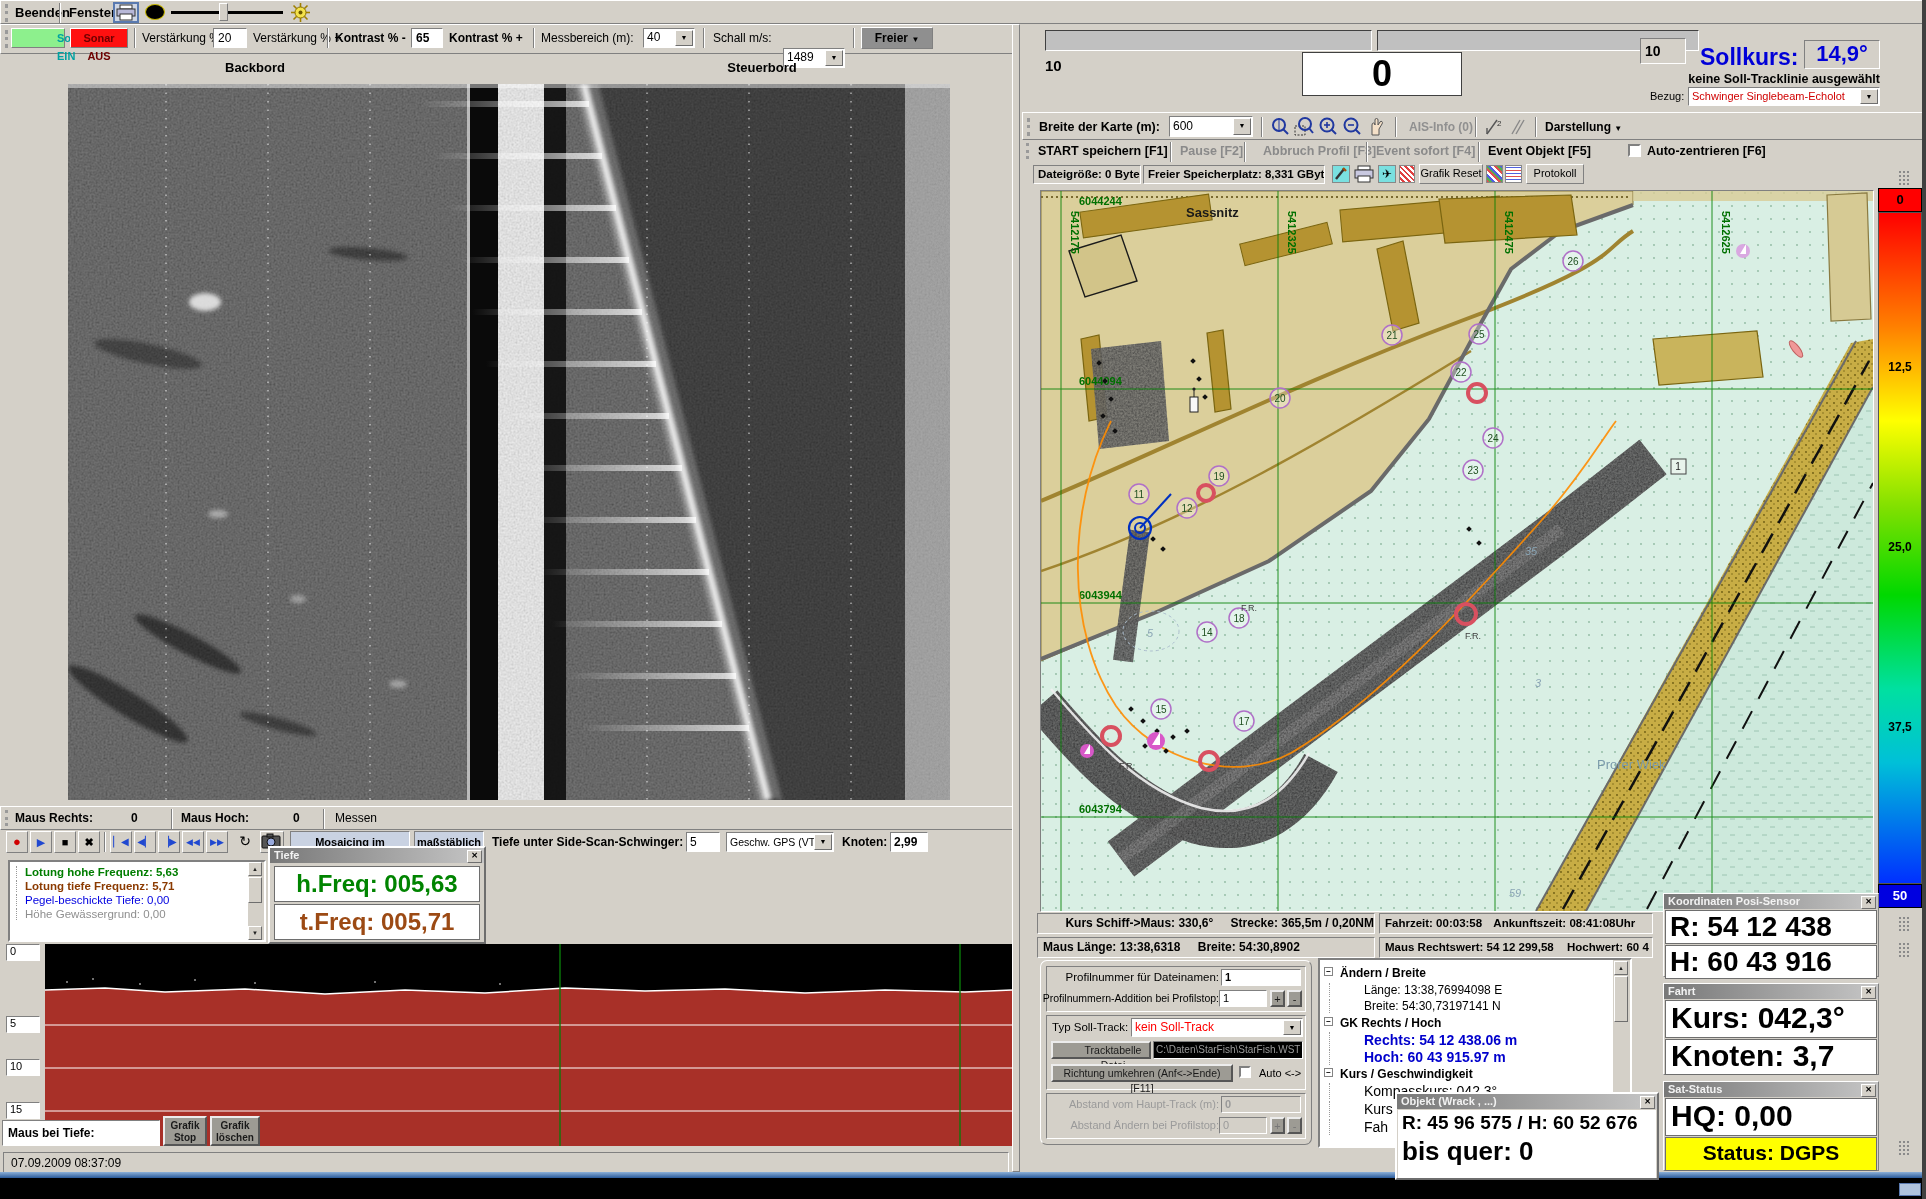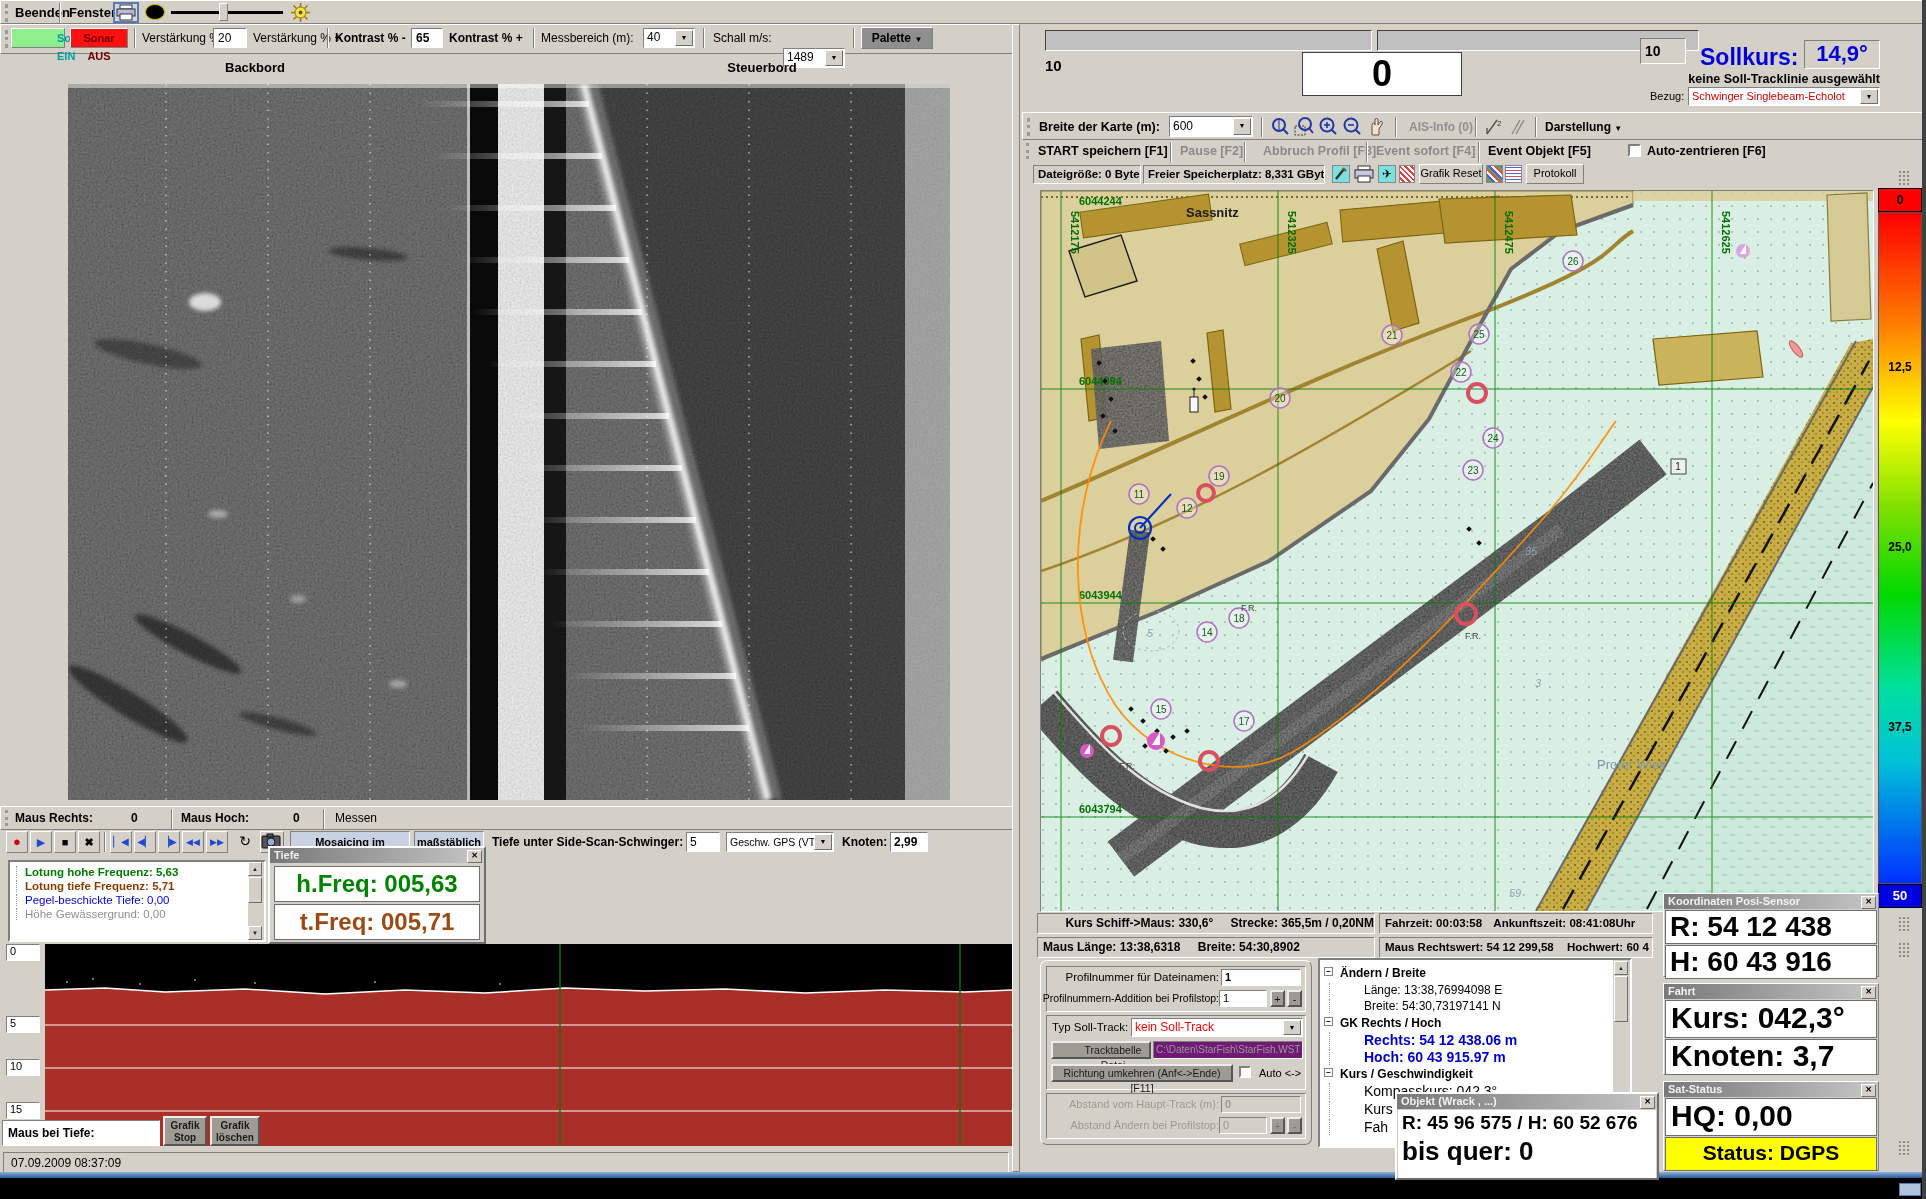--- a/index.html
+++ b/index.html
@@ -85,21 +85,21 @@
         <span class="val">40</span>
         <span class="arw">▼</span>
       </div>
     <div class="abs vsep" style="left:702px;top:3px;"></div>
     <div class="abs toolbtn" style="left:712px;top:6px;">Schall m/s:</div>
     <div class="abs sunken1 combo" style="left:782px;top:3px;width:62px;height:20px;">
         <span class="val">1489</span>
         <span class="arw">▼</span>
       </div>
     <div class="abs vsep" style="left:852px;top:3px;"></div>
-    <div class="abs raised1" style="left:860px;top:2px;width:72px;height:22px;background:#8f8f8f;text-align:center;font-weight:bold;line-height:20px;"><span>Palette</span> <span style="font-size:8px;">▼</span></div>
+    <div class="abs raised1" style="left:860px;top:2px;width:72px;height:22px;background:#8f8f8f;text-align:center;font-weight:bold;line-height:20px;"><span>Freier</span> <span style="font-size:8px;">▼</span></div>
   </div>
 
   <div class="abs bold" style="left:225px;top:60px;width:90px;text-align:left;font-size:13px;">Backbord</div>
   <div class="abs bold" style="left:712px;top:60px;width:100px;text-align:center;font-size:13px;">Steuerbord</div>
 
   <div class="abs" style="left:68px;top:84px;width:882px;height:716px;">
     <svg width="882" height="716" viewBox="0 0 882 716">
       <defs>
         <filter id="speckle" x="0" y="0" width="100%" height="100%">
           <feTurbulence type="fractalNoise" baseFrequency="0.5" numOctaves="3" seed="7" stitchTiles="stitch"></feTurbulence>
@@ -639,21 +639,21 @@
       <div class="abs darkbtn" style="right:20px;top:23px;width:15px;height:17px;line-height:14px;"><span>+</span></div>
       <div class="abs darkbtn" style="right:3px;top:23px;width:15px;height:17px;line-height:14px;"><span>-</span></div>
     </div>
     <div class="abs sunken1" style="left:5px;top:54px;width:260px;height:75px;border-color:#808080 #fff #fff #808080;background:#d4d0c8;">
       <span class="abs" style="left:5px;top:5px;font-size:11.5px;">Typ Soll-Track:</span>
       <div class="abs sunken1 combo" style="left:84px;top:2px;width:172px;height:19px;">
           <span class="val" style="color:#ff0000;font-size:12px;line-height:15px;">kein Soll-Track</span>
           <span class="arw">▼</span>
         </div>
       <div class="abs darkbtn" style="left:4px;top:25px;width:100px;height:18px;line-height:15px;font-size:10.5px;padding-left:24px;"><span>Tracktabelle Datei</span></div>
-      <div class="abs sunken1" style="left:106px;top:25px;width:150px;height:18px;background:#701a75;"><span style="color:#9a9a9a;font-size:10px;line-height:15px;padding-left:2px;white-space:nowrap;">C:\Daten\StarFish\StarFish.WST</span></div>
+      <div class="abs sunken1" style="left:106px;top:25px;width:150px;height:18px;background:#000000;"><span style="color:#9a9a9a;font-size:10px;line-height:15px;padding-left:2px;white-space:nowrap;">C:\Daten\StarFish\StarFish.WST</span></div>
       <div class="abs darkbtn" style="left:4px;top:48px;width:182px;height:18px;line-height:15px;font-size:10.5px;"><span>Richtung umkehren (Anf&lt;-&gt;Ende) [F11]</span></div>
       <div class="abs checkbox" style="left:192px;top:50px;width:12px;height:12px;"></div>
       <span class="abs" style="left:212px;top:51px;font-size:11px;">Auto &lt;-&gt;</span>
     </div>
     <div class="abs sunken1" style="left:5px;top:132px;width:260px;height:46px;border-color:#808080 #fff #fff #808080;background:#d4d0c8;color:#9a9a9a;">
       <span class="abs nowrap" style="right:86px;top:4px;font-size:11px;">Abstand vom Haupt-Track (m):</span>
       <div class="abs sunken1" style="right:4px;top:2px;width:80px;height:17px;background:#d4d0c8;"><span class="bold" style="padding-left:3px;line-height:15px;font-size:11px;">0</span></div>
       <span class="abs nowrap" style="right:86px;top:25px;font-size:11px;">Abstand Ändern bei Profilstop:</span>
       <div class="abs sunken1" style="right:38px;top:23px;width:48px;height:17px;background:#d4d0c8;"><span style="padding-left:3px;line-height:15px;font-size:11px;">0</span></div>
       <div class="abs darkbtn" style="right:20px;top:23px;width:15px;height:17px;line-height:14px;color:#777;"><span>+</span></div>

